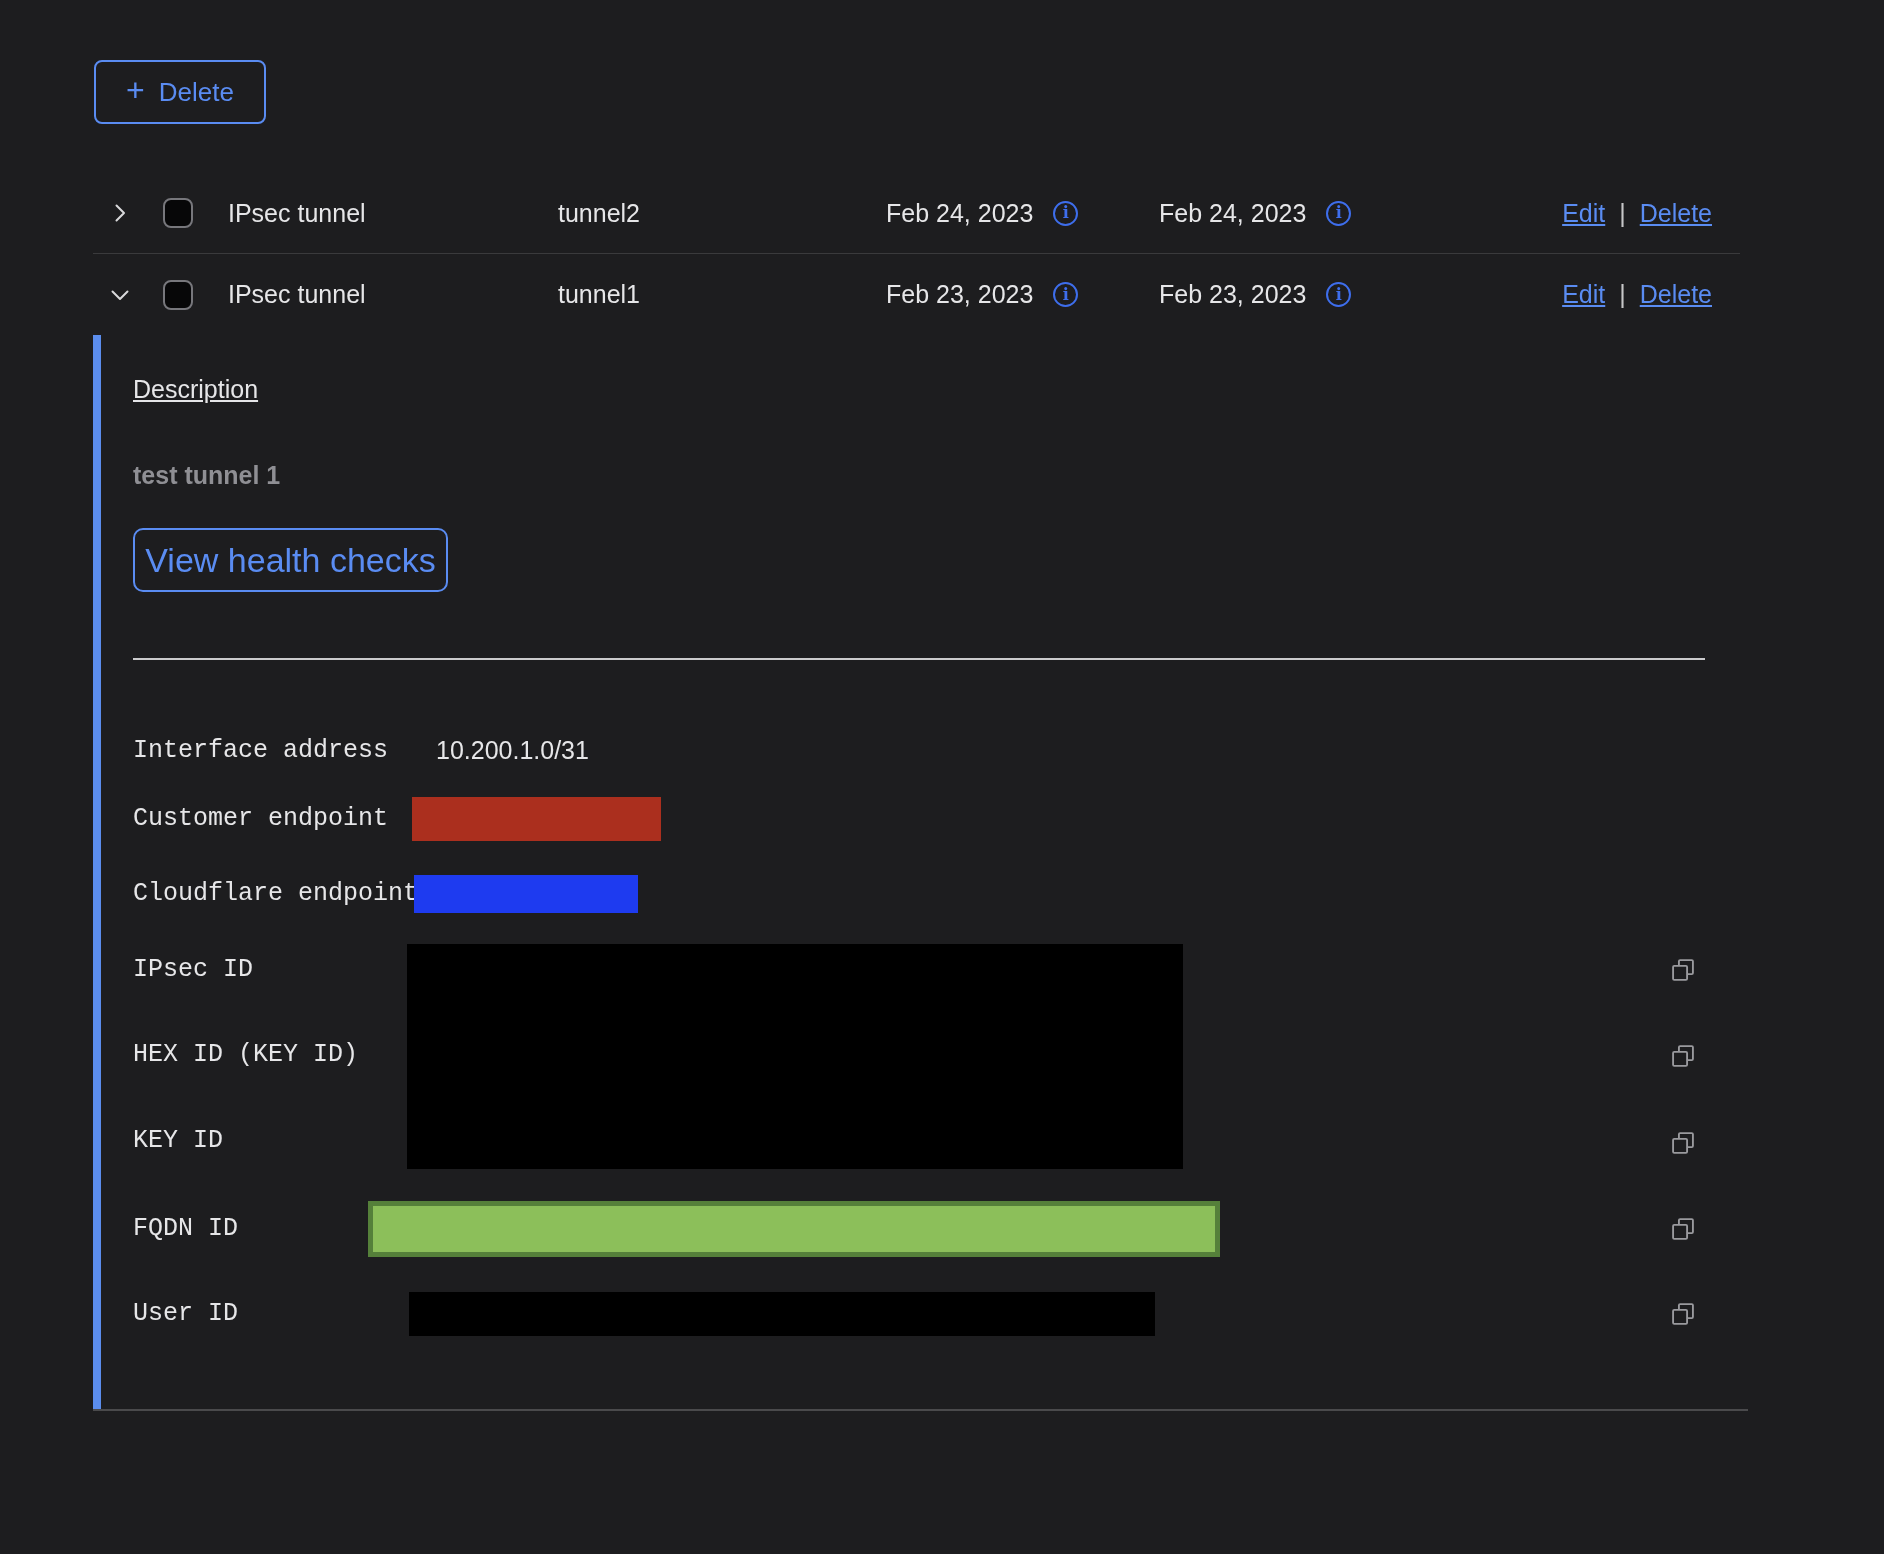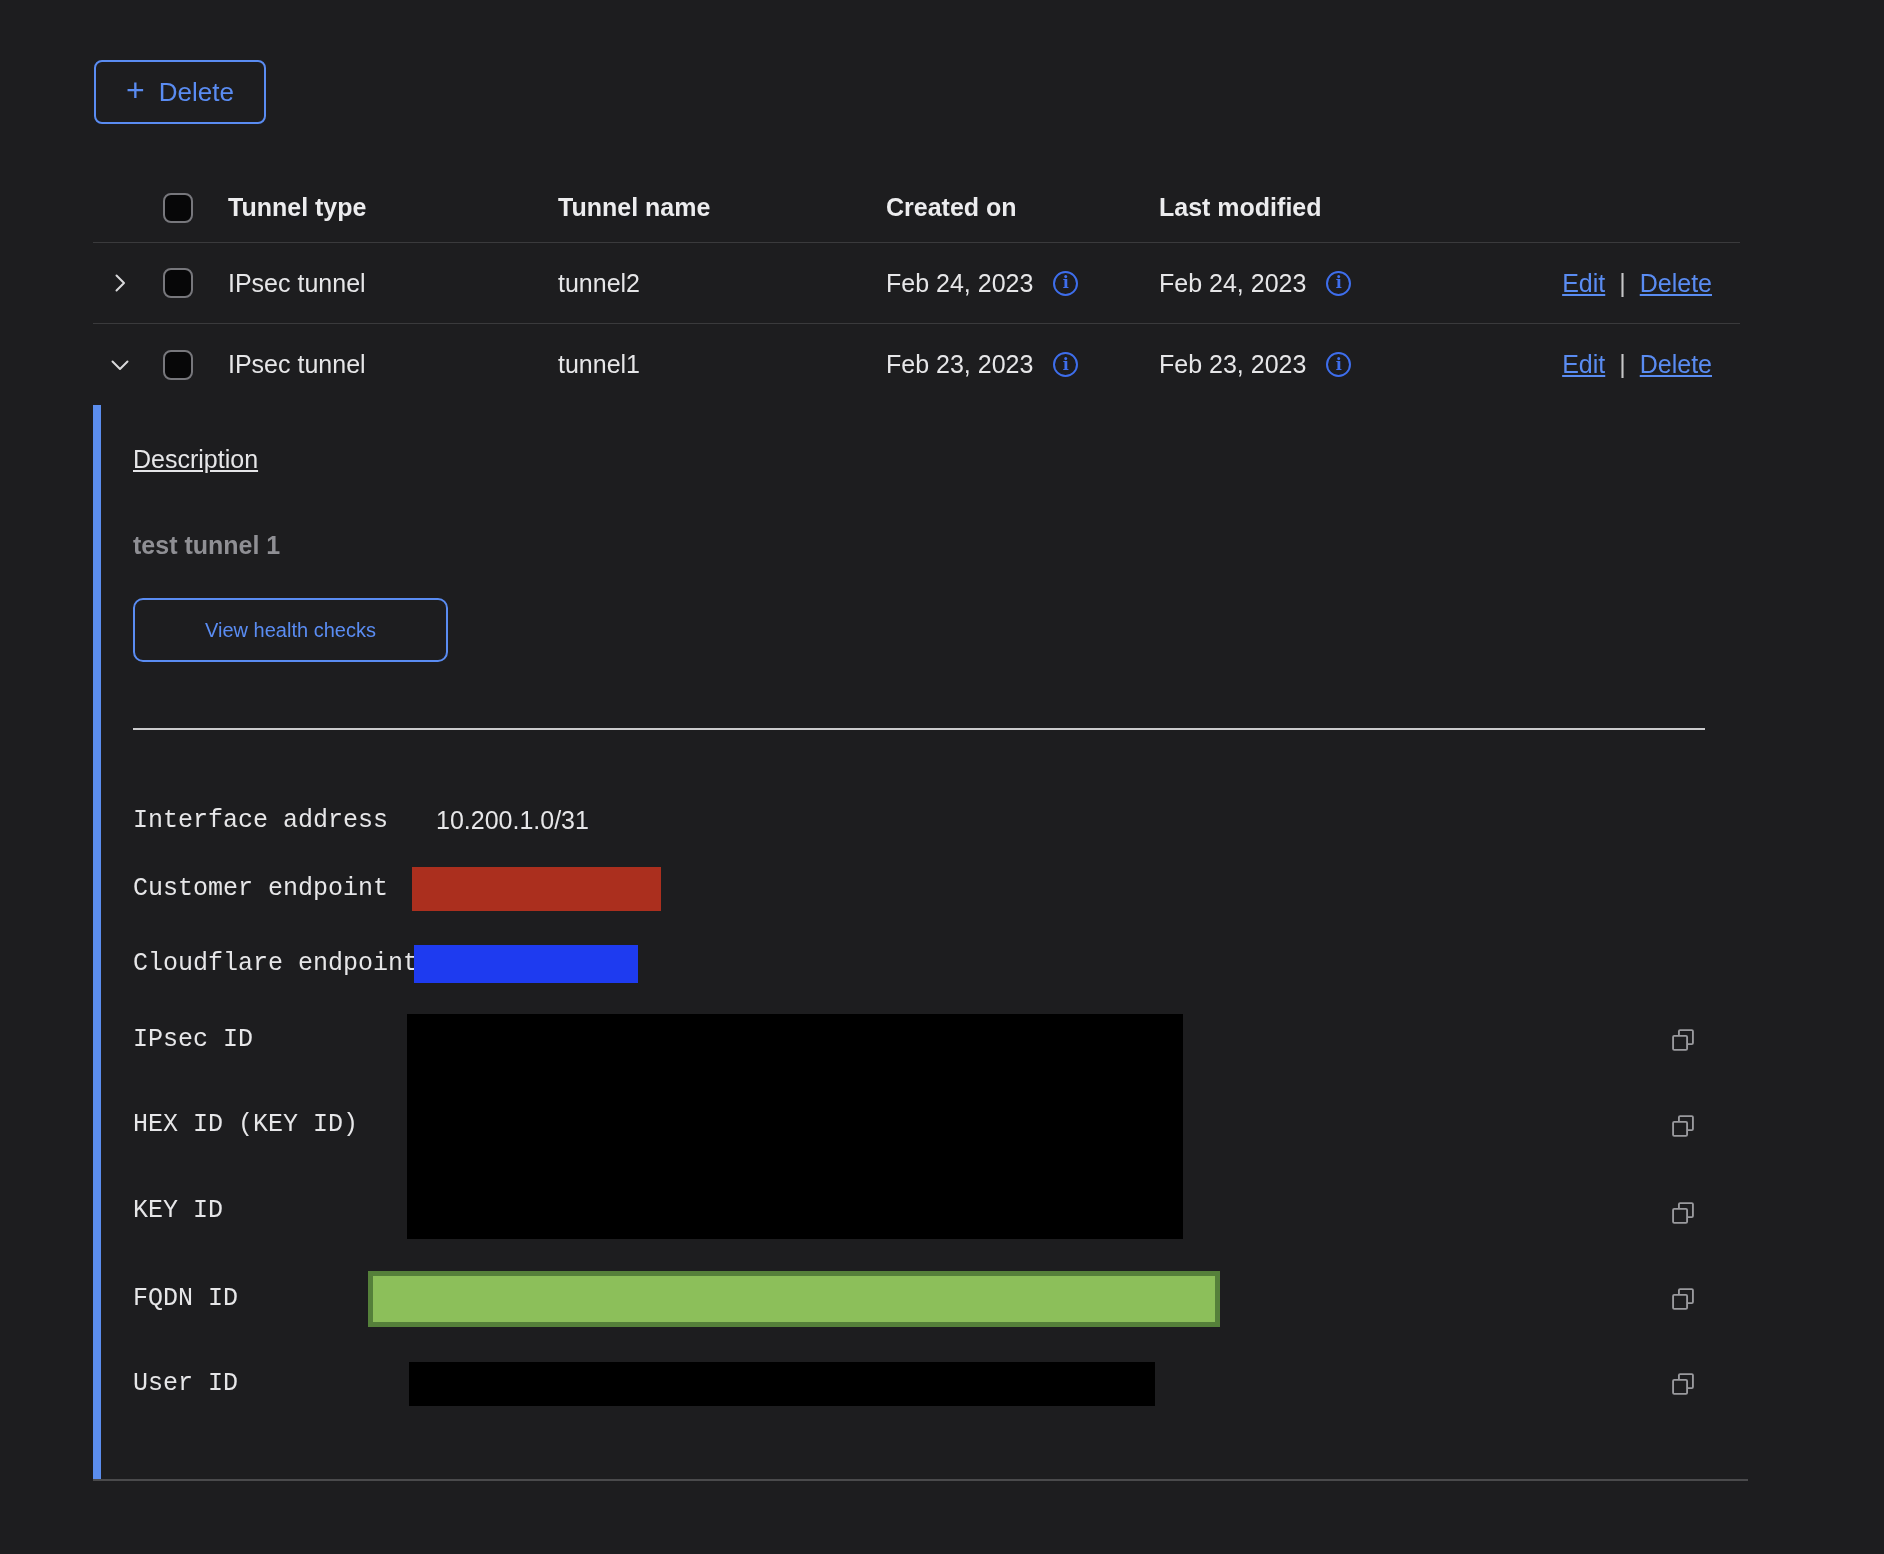--- a/index.html
+++ b/index.html
@@ -54,21 +54,21 @@
   .link{color:var(--accent);text-decoration:underline;cursor:pointer;}
   .pipe{color:#c6c6c8;}
 
   
   .panel{position:relative;height:1074px;border-left:8px solid var(--panel_bar);font-size:25px;}
   .p-desc-label{position:absolute;left:32px;top:40px;color:var(--text);text-decoration:underline;}
   .p-desc-value{position:absolute;left:32px;top:126px;color:var(--text_muted);font-weight:bold;}
   .health-btn{
     position:absolute;left:32px;top:193px;width:315px;height:64px;cursor:pointer;
     border:2px solid var(--accent);border-radius:10px;background:transparent;
-    color:var(--accent);font-size:20px;font-family:inherit;
+    color:var(--accent);font-size:34px;font-family:inherit;
   }
   .p-divider{position:absolute;left:32px;top:323px;width:1572px;height:2px;background:var(--line_bright);}
   .f-label{position:absolute;left:32px;color:var(--text);white-space:nowrap;font-family:Liberation Mono, monospace;}
   .f-value{position:absolute;left:335px;color:var(--text);}
   .redact{position:absolute;}
   .redact.red-block{left:311px;top:462px;width:249px;height:44px;background:var(--redact_red);}
   .redact.blue-block{left:313px;top:540px;width:224px;height:38px;background:var(--redact_blue);}
   .redact.black-block{left:306px;top:609px;width:776px;height:225px;background:var(--redact_black);}
   .redact.green-block{left:267px;top:866px;width:852px;height:56px;background:var(--redact_green);
     border:5px solid var(--redact_green_border);}
@@ -83,31 +83,20 @@
 
 <div class="content">
 
   <button class="create-btn">
     <span class="plus">+</span>
     <span>Delete</span>
   </button>
 
   <div class="table">
 
-    <div class="thead">
-      <div class="col-exp"></div>
-      <div class="col-check">
-          <span class="checkbox"></span>
-        </div>
-      <div class="col-type">Tunnel type</div>
-      <div class="col-name">Tunnel name</div>
-      <div class="col-created">Created on</div>
-      <div class="col-modified">Last modified</div>
-      <div class="col-actions"></div>
-    </div>
 
     <div class="trow bordered">
       <div class="col-exp">
         <button class="expander">
           <span style="display:flex;">
             <svg width="24" height="24" viewBox="0 0 24 24">
                 <path d="M8.5 4.5 L16 12 L8.5 19.5" fill="none" stroke="currentColor" stroke-width="2" stroke-linecap="round" stroke-linejoin="round"></path>
               </svg>
           </span>
         </button>

